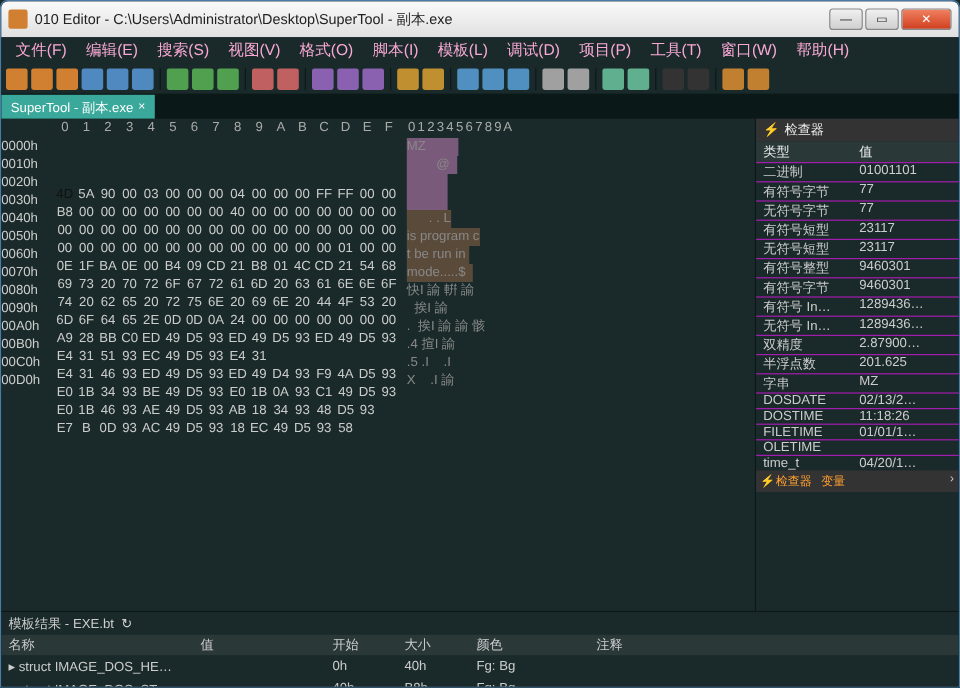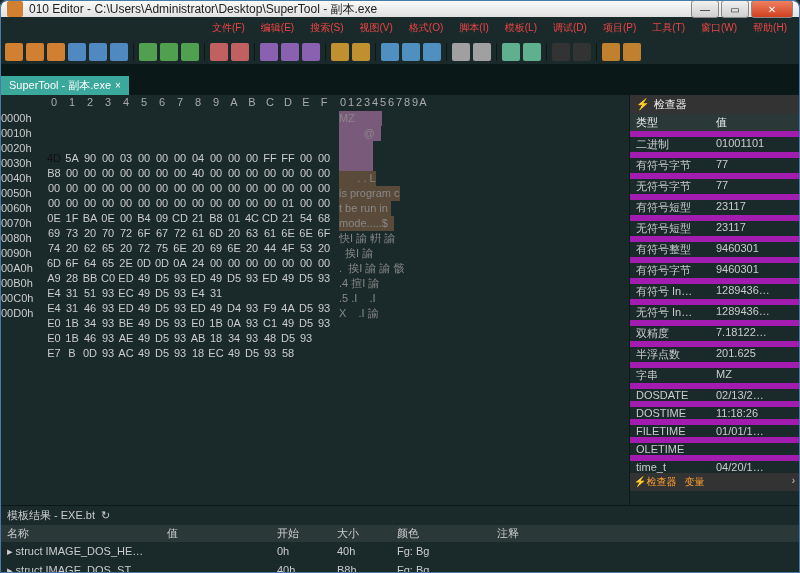--- a/index.html
+++ b/index.html
@@ -1,28 +1,28 @@
 <!DOCTYPE html>
 <html><head>
 <meta charset="utf-8">
 <style>
 * { margin: 0; padding: 0; box-sizing: border-box; font-family: "Segoe UI", Tahoma, sans-serif; }
 body { width: 800px; height: 573px; background: #1a2a2a; color: #ccc; font-size: 11px; overflow: hidden; border: 1px solid #4a7aa8; border-radius: 6px 6px 0 0; }
-.titlebar { height: 16px; background: linear-gradient(#fafafa,#e0e0e0); display: flex; align-items: center; padding: 0 6px; color: #222; border-radius: 6px 6px 0 0; justify-content: flex-end; }
+.titlebar { height: 30px; background: linear-gradient(#fafafa,#e0e0e0); display: flex; align-items: center; padding: 0 6px; color: #222; border-radius: 6px 6px 0 0; justify-content: flex-end; }
 .titlebar .icon { width: 16px; height: 16px; background: #d08030; margin-right: 6px; border-radius: 2px; }
 .titlebar .title { flex: 1; font-size: 12px; }
 .titlebar .winbtns { display: flex; gap: 2px; }
 .titlebar .winbtn { width: 28px; height: 18px; background: linear-gradient(#f0f0f0,#d0d0d0); border: 1px solid #888; border-radius: 3px; display: flex; align-items: center; justify-content: center; font-size: 10px; cursor: pointer; }
 .titlebar .winbtn.close { background: linear-gradient(#f08060,#d04020); color: #fff; width: 42px; }
-.menubar { height: 22px; background: #1a2a2a; display: flex; align-items: center; padding: 0 4px; color: #ef4444; font-size: 10px; justify-content: flex-end; }
+.menubar { height: 22px; background: #1a2a2a; display: flex; align-items: center; padding: 0 4px; color: #f9a8d4; font-size: 13px; }
 .menubar .menuitem { padding: 2px 8px; cursor: pointer; }
 .toolbar { height: 26px; background: #1a2a2a; display: flex; align-items: center; padding: 0 4px; gap: 3px; border-bottom: 1px solid #0a1818; }
 .toolbar .tbtn { width: 18px; height: 18px; background: #3a4a4a; border-radius: 2px; cursor: pointer; display: flex; align-items: center; justify-content: center; font-size: 9px; }
 .toolbar .sep { width: 1px; height: 18px; background: #0a1818; margin: 0 2px; }
-.tabbar { height: 30px; background: #0a1818; display: flex; align-items: flex-end; }
+.tabbar { height: 20px; background: #0a1818; display: flex; }
 .tab { background: #3aa89a; color: #fff; padding: 2px 8px; font-size: 11px; font-family: Consolas, monospace; display: flex; align-items: center; gap: 4px; }
 .tab .close-x { cursor: pointer; font-size: 10px; }
 .main { display: flex; height: 410px; }
 .hexpane { flex: 1; background: #1a2a2a; overflow: hidden; font-family: Consolas, monospace; font-size: 11px; line-height: 15px; position: relative; }
 .hexheader { display: flex; background: #1a2a2a; color: #aaa; height: 16px; }
 .hexheader .addrcol { width: 44px; }
 .hexheader .hcols { display: flex; }
 .hexheader .hcols span { width: 18px; text-align: center; }
 .hexheader .acols { margin-left: 6px; display: flex; }
 .hexheader .acols span { width: 8px; text-align: center; }
@@ -35,21 +35,21 @@
 .hexrow .bytes.selB span { background: #5a4a3a; }
 .hexrow .ascii { margin-left: 6px; color: #888; white-space: pre; letter-spacing: 0; }
 .hexrow .ascii.selA { background: #7a5a7a; }
 .hexrow .ascii.selB { background: #5a4a3a; }
 .hexrow .cursor { background: #bbb !important; color: #111 !important; }
 .inspector { width: 170px; background: #1a2a2a; border-left: 1px solid #0a1818; font-size: 11px; }
 .inspector .panelhead { background: #333; padding: 2px 6px; display: flex; align-items: center; gap: 4px; color: #eee; }
 .inspector .theadrow { display: flex; background: #2a3838; color: #eee; padding: 1px 0; }
 .inspector .theadrow div:first-child { width: 86px; padding-left: 6px; }
 .inspector .theadrow div:last-child { flex: 1; }
-.inspector .irow { display: flex; padding: 0 0; border-top: 6px solid #a21caf; }
+.inspector .irow { display: flex; padding: 0 0; border-top: 1px solid #a21caf; }
 .inspector .irow div:first-child { width: 86px; padding-left: 6px; color: #ccc; white-space: nowrap; overflow: hidden; }
 .inspector .irow div:last-child { flex: 1; color: #ccc; white-space: nowrap; overflow: hidden; }
 .inspector .tabsfoot { display: flex; background: #333; font-size: 10px; padding: 2px 4px; gap: 8px; }
 .inspector .tabsfoot .ftab { color: #ffa030; cursor: pointer; }
 .bottom { background: #1a2a2a; border-top: 1px solid #0a1818; }
 .tplhead { display: flex; align-items: center; padding: 2px 6px; color: #ccc; font-size: 11px; gap: 6px; font-family: Consolas, monospace; }
 .tplcols { display: flex; background: #2a3838; font-size: 11px; }
 .tplcols div { padding: 1px 6px; }
 .tplrows .tplrow { display: flex; font-family: Consolas, monospace; font-size: 11px; padding: 3px 0; color: #ccc; }
 .tplrows .tplrow div { padding: 0 6px; }
@@ -518,21 +518,21 @@
         <div class="irow">
           <div>有符号 In…</div>
           <div>1289436…</div>
         </div>
         <div class="irow">
           <div>无符号 In…</div>
           <div>1289436…</div>
         </div>
         <div class="irow">
           <div>双精度</div>
-          <div>7.18122…</div>
+          <div>2.87900…</div>
         </div>
         <div class="irow">
           <div>半浮点数</div>
           <div>201.625</div>
         </div>
         <div class="irow">
           <div>字串</div>
           <div>MZ</div>
         </div>
         <div class="irow">

